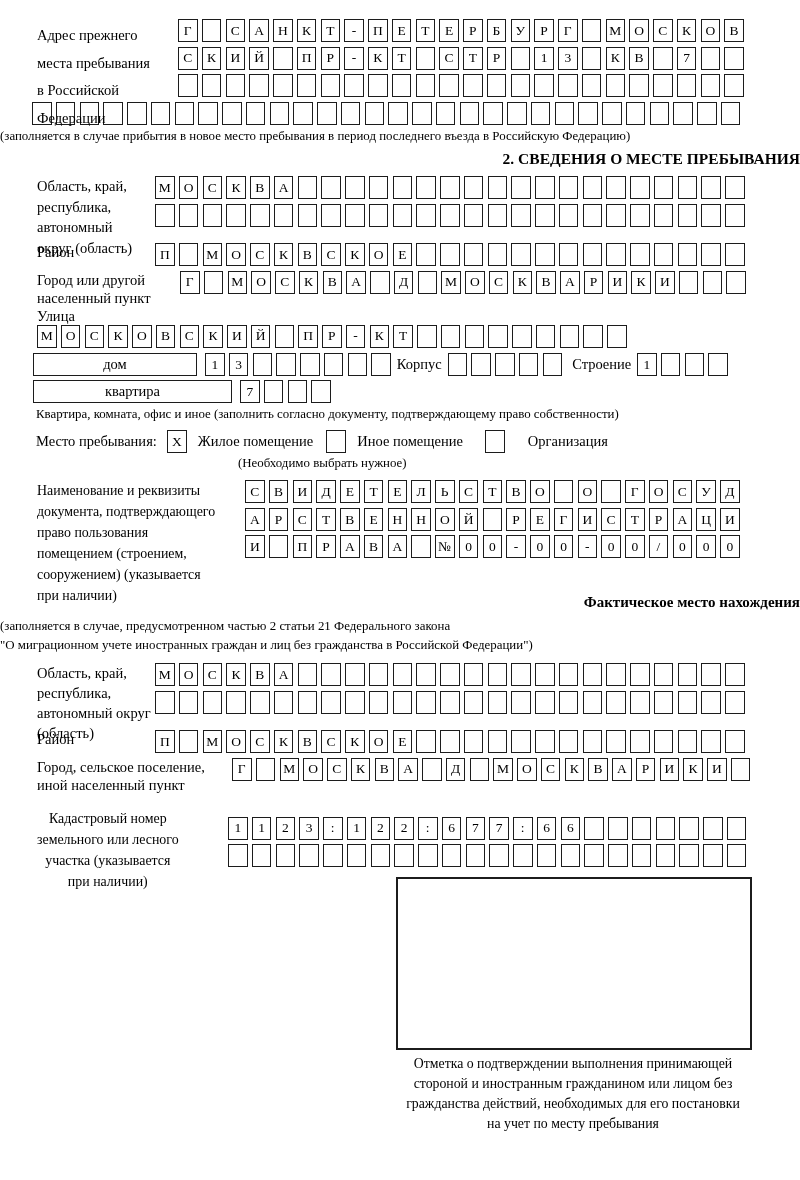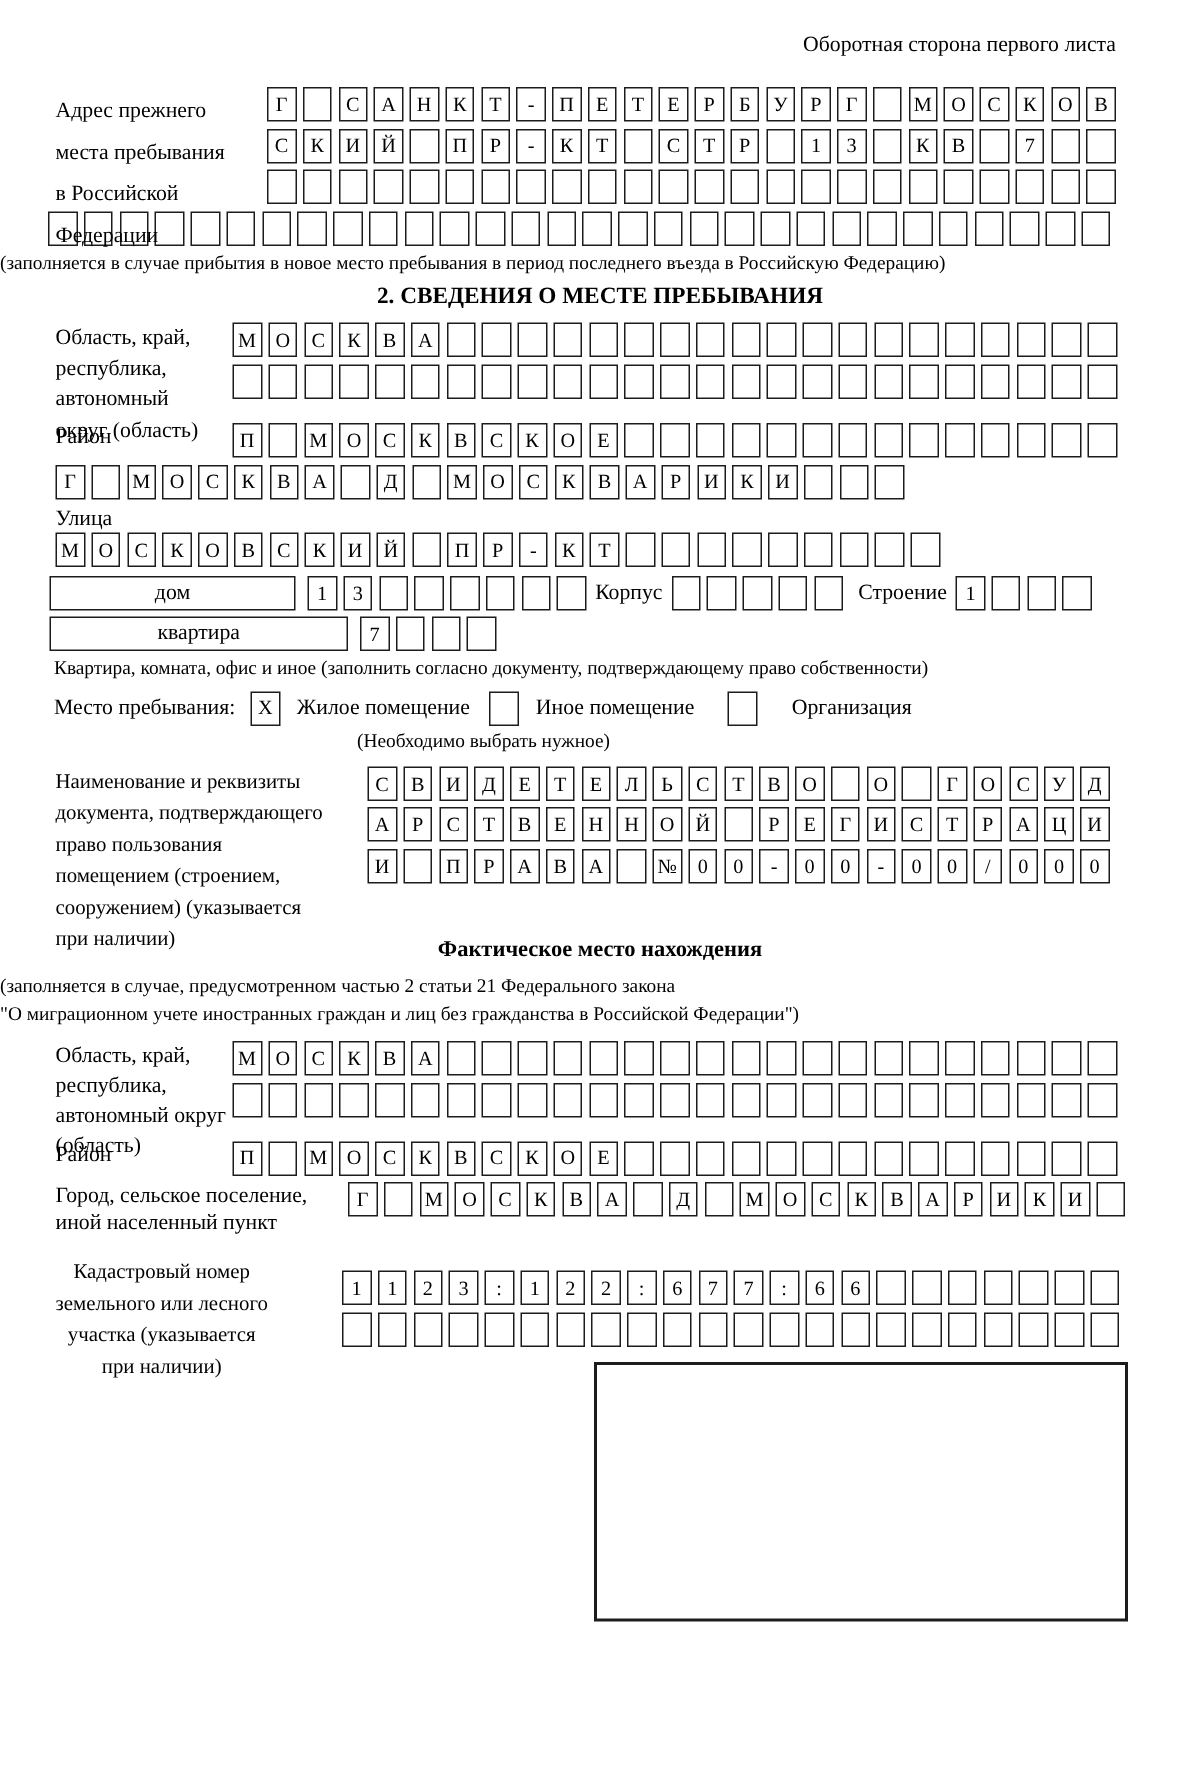--- a/index.html
+++ b/index.html
@@ -22,21 +22,21 @@
   .indent228 { margin-left:228px; }
 
   .abslbl { position:absolute; left:37px; top:0; font-size:14.5px; }
 
   .hdr-note { text-align:right; padding:22px 56px 0 0; font-size:14.5px; }
 
   .block { position:relative; }
   .note  { text-align:left; font-size:12.9px; }
   .caption-left { margin-left:36px; font-size:12.9px; }
 
-  .sec-title { text-align:center; font-weight:bold; font-size:15.5px; }
+  .sec-title { text-align:right; font-weight:bold; font-size:15.5px; }
 
   .flexrow { display:flex; align-items:flex-start; padding-left:37px; }
   .flexrow .lab { font-size:14.5px; line-height:18px; }
   .lab-w118 { width:118px; }
   .lab-w143 { width:143px; }
   .lab-w195 { width:195px; }
 
   .widebox { box-sizing:border-box; height:23px; border:1.8px solid #1c1c1c;
              display:flex; align-items:center; justify-content:center;
              font-size:14.5px; }
@@ -51,21 +51,20 @@
   .stamp-box { box-sizing:border-box; width:356px; height:173px;
                border:2px solid #1c1c1c; margin-left:396px; }
   .stamp-caption { width:430px; margin-left:358px; text-align:center;
                    font-size:13.8px; line-height:20px; margin-top:4px; }
 </style>
 </head>
 <body>
 
 <div class="sheet">
 
-  <div class="hdr-note">Оборотная сторона первого листа</div>
 
   <div class="block" style="margin-top:19px;">
     <div class="abslbl lines" style="line-height:27.5px; top:3px;">Адрес прежнего
 места пребывания
 в Российской
 Федерации</div>
     <div class="cellrow indent178">
         <span class="cell">Г</span>
         <span class="cell"></span>
         <span class="cell">С</span>
@@ -266,20 +265,22 @@
         <span class="cell"></span>
         <span class="cell"></span>
         <span class="cell"></span>
         <span class="cell"></span>
         <span class="cell"></span>
         <span class="cell"></span>
       </div>
   </div>
 
   <div class="flexrow" style="margin-top:0px;">
+    <div class="lab lab-w143 lines">Город или другой
+населенный пункт</div>
     <div class="cellrow">
         <span class="cell">Г</span>
         <span class="cell"></span>
         <span class="cell">М</span>
         <span class="cell">О</span>
         <span class="cell">С</span>
         <span class="cell">К</span>
         <span class="cell">В</span>
         <span class="cell">А</span>
         <span class="cell"></span>
@@ -635,14 +636,18 @@
         <span class="cell"></span>
         <span class="cell"></span>
         <span class="cell"></span>
         <span class="cell"></span>
         <span class="cell"></span>
         <span class="cell"></span>
       </div>
   </div>
 
   <div class="stamp-box" style="margin-top:10px;"></div>
+  <div class="stamp-caption lines">Отметка о подтверждении выполнения принимающей
+стороной и иностранным гражданином или лицом без
+гражданства действий, необходимых для его постановки
+на учет по месту пребывания</div>
 
 </div>
 
 </body></html>

